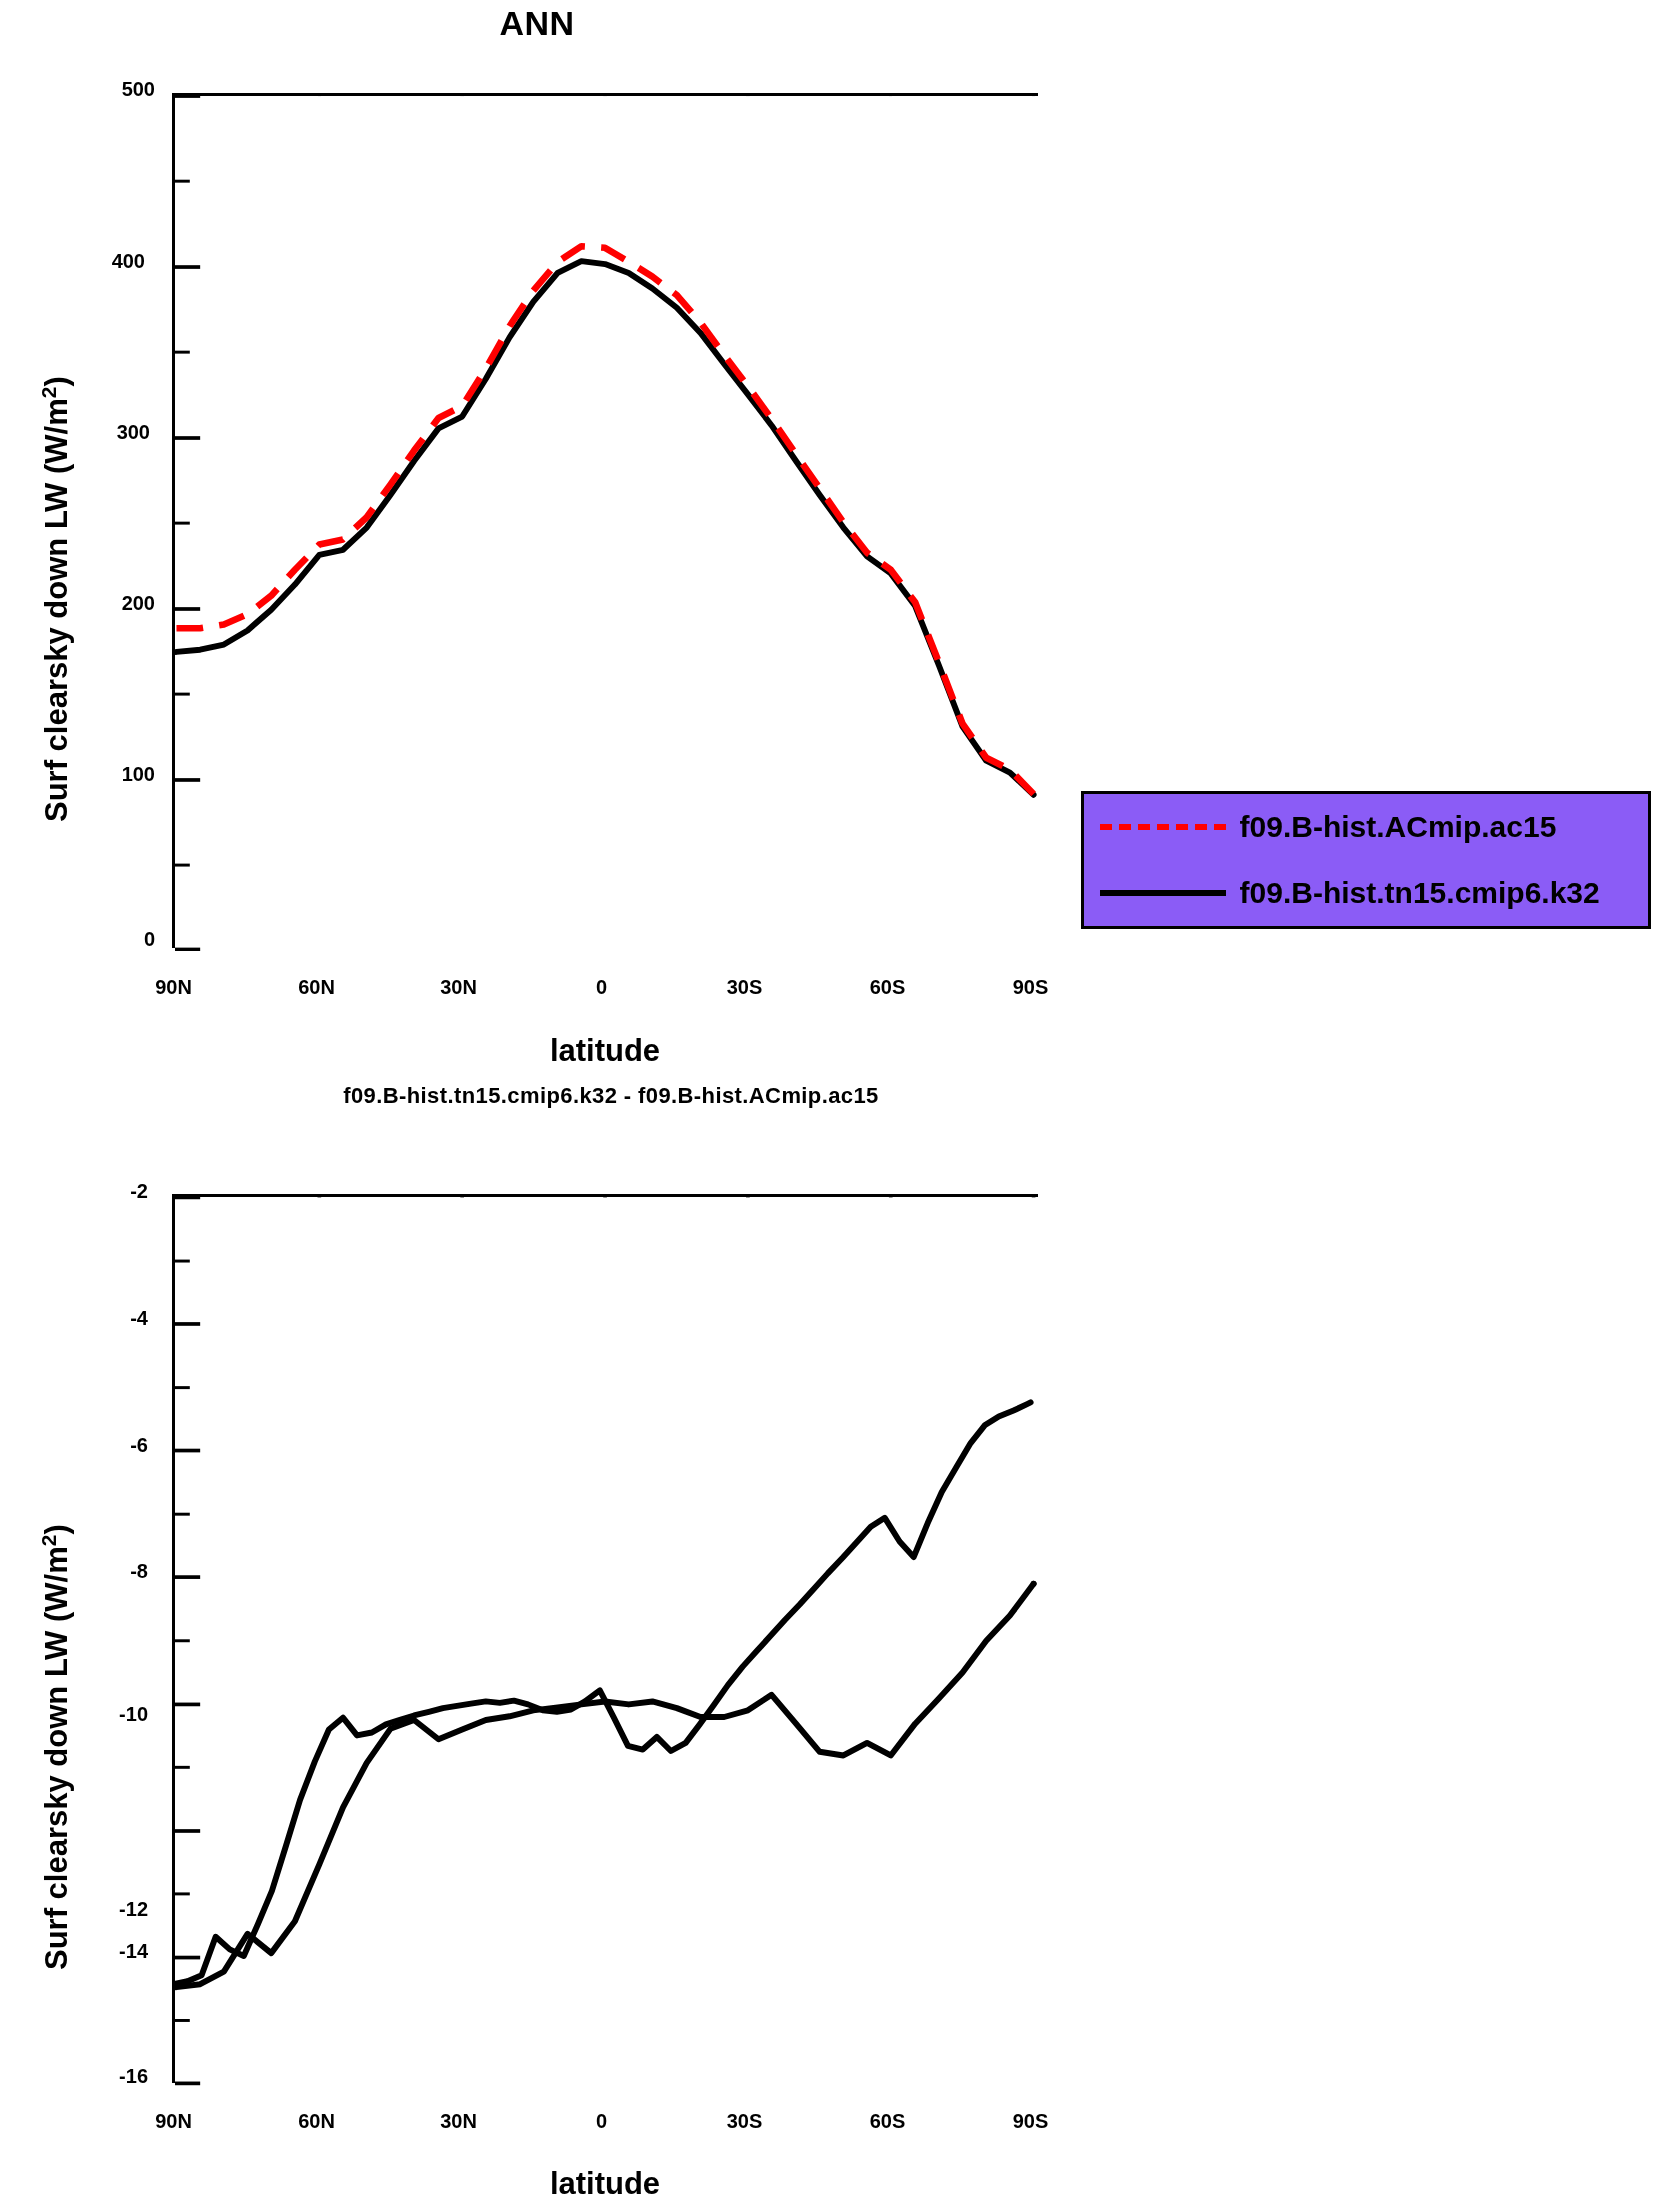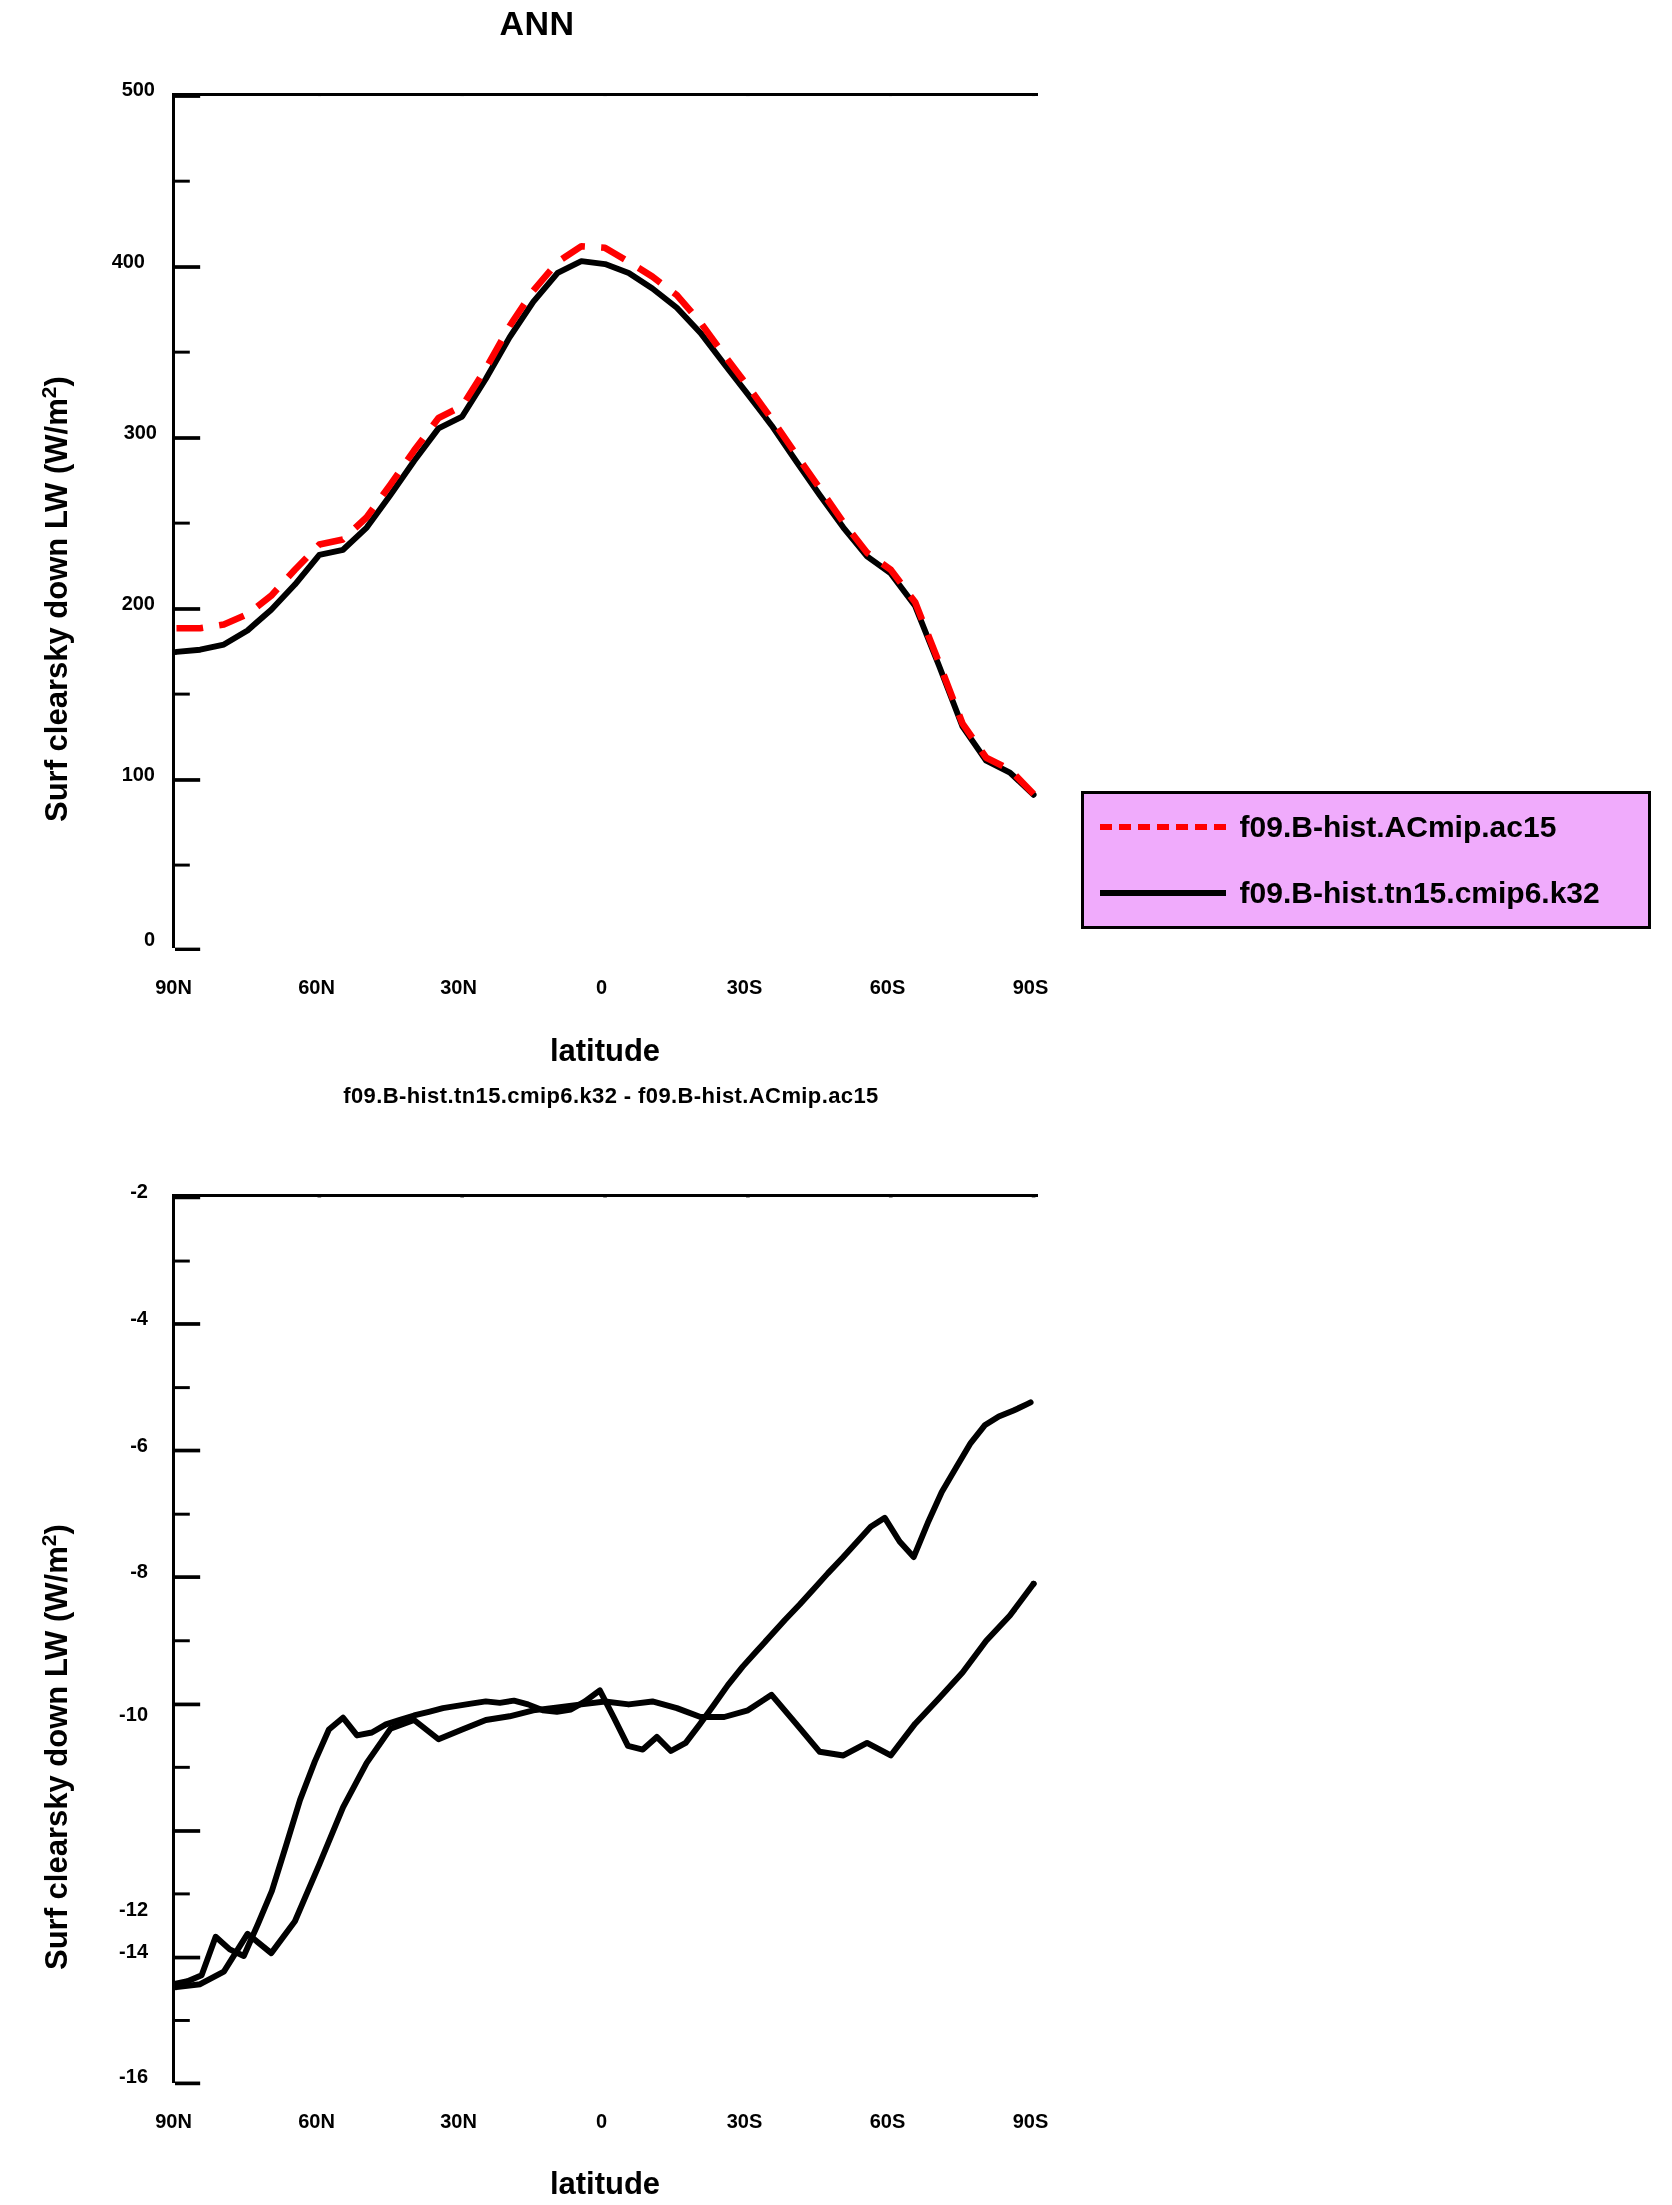--- a/index.html
+++ b/index.html
@@ -114,21 +114,21 @@
   }
 
   
   #legend {
     position: absolute;
     left: 1081px;
     top: 791px;
     width: 570px;
     height: 138px;
     border: 3px solid #000;
-    background: #f0abfc;
+    background: #8b5cf6;
     box-sizing: border-box;
   }
   .legend-row {
     display: flex;
     align-items: center;
     height: 50%;
     padding-left: 16.3px;
     box-sizing: border-box;
   }
   .legend-sample {
@@ -196,21 +196,21 @@
     </g>
 
     <polyline fill="none" stroke="#000000" stroke-width="8" stroke-linejoin="round" stroke-linecap="round" points="2,751 34,748 66,741 98,722 130,694 162,660 195,620 227,613 259,583 291,539 323,493 356,449 388,433 420,382 452,326 484,278 517,239 549,223 581,227 613,239 645,260 678,286 710,320 742,362 774,403 806,445 839,493 871,539 903,583 935,622 967,645 1000,689 1032,769 1064,852 1096,898 1128,914 1160,944"></polyline>
 
     <polyline fill="none" stroke="#ff0000" stroke-width="9" stroke-dasharray="36,22" stroke-linejoin="round" stroke-linecap="butt" points="2,719 34,719 66,714 98,700 130,675 162,640 195,606 227,599 259,569 291,525 323,479 356,435 388,419 420,368 452,311 484,263 517,224 549,203 581,205 613,224 645,244 678,269 710,306 742,350 774,392 806,436 839,484 871,530 903,576 935,617 967,640 1000,684 1032,765 1064,848 1096,894 1128,910 1160,943"></polyline>
   </svg>
 </div>
 
 <div class="tick-label ytick" style="left:22px; top:78px;">500</div>
 <div class="tick-label ytick" style="left:12px; top:250px;">400</div>
-<div class="tick-label ytick" style="left:24px; top:421px;text-align:right;">300</div>
+<div class="tick-label ytick" style="left:17px; top:421px;text-align:right;">300</div>
 <div class="tick-label ytick" style="left:22px; top:592px;">200</div>
 <div class="tick-label ytick" style="left:22px; top:763px;">100</div>
 <div class="tick-label ytick" style="left:22px; top:928px;">0</div>
 
 <div class="tick-label xtick" style="left:107px; top:976px;">90N</div>
 <div class="tick-label xtick" style="left:250px; top:976px;">60N</div>
 <div class="tick-label xtick" style="left:392px; top:976px;">30N</div>
 <div class="tick-label xtick" style="left:535px; top:976px;">0</div>
 <div class="tick-label xtick" style="left:678px; top:976px;">30S</div>
 <div class="tick-label xtick" style="left:821px; top:976px;">60S</div>

